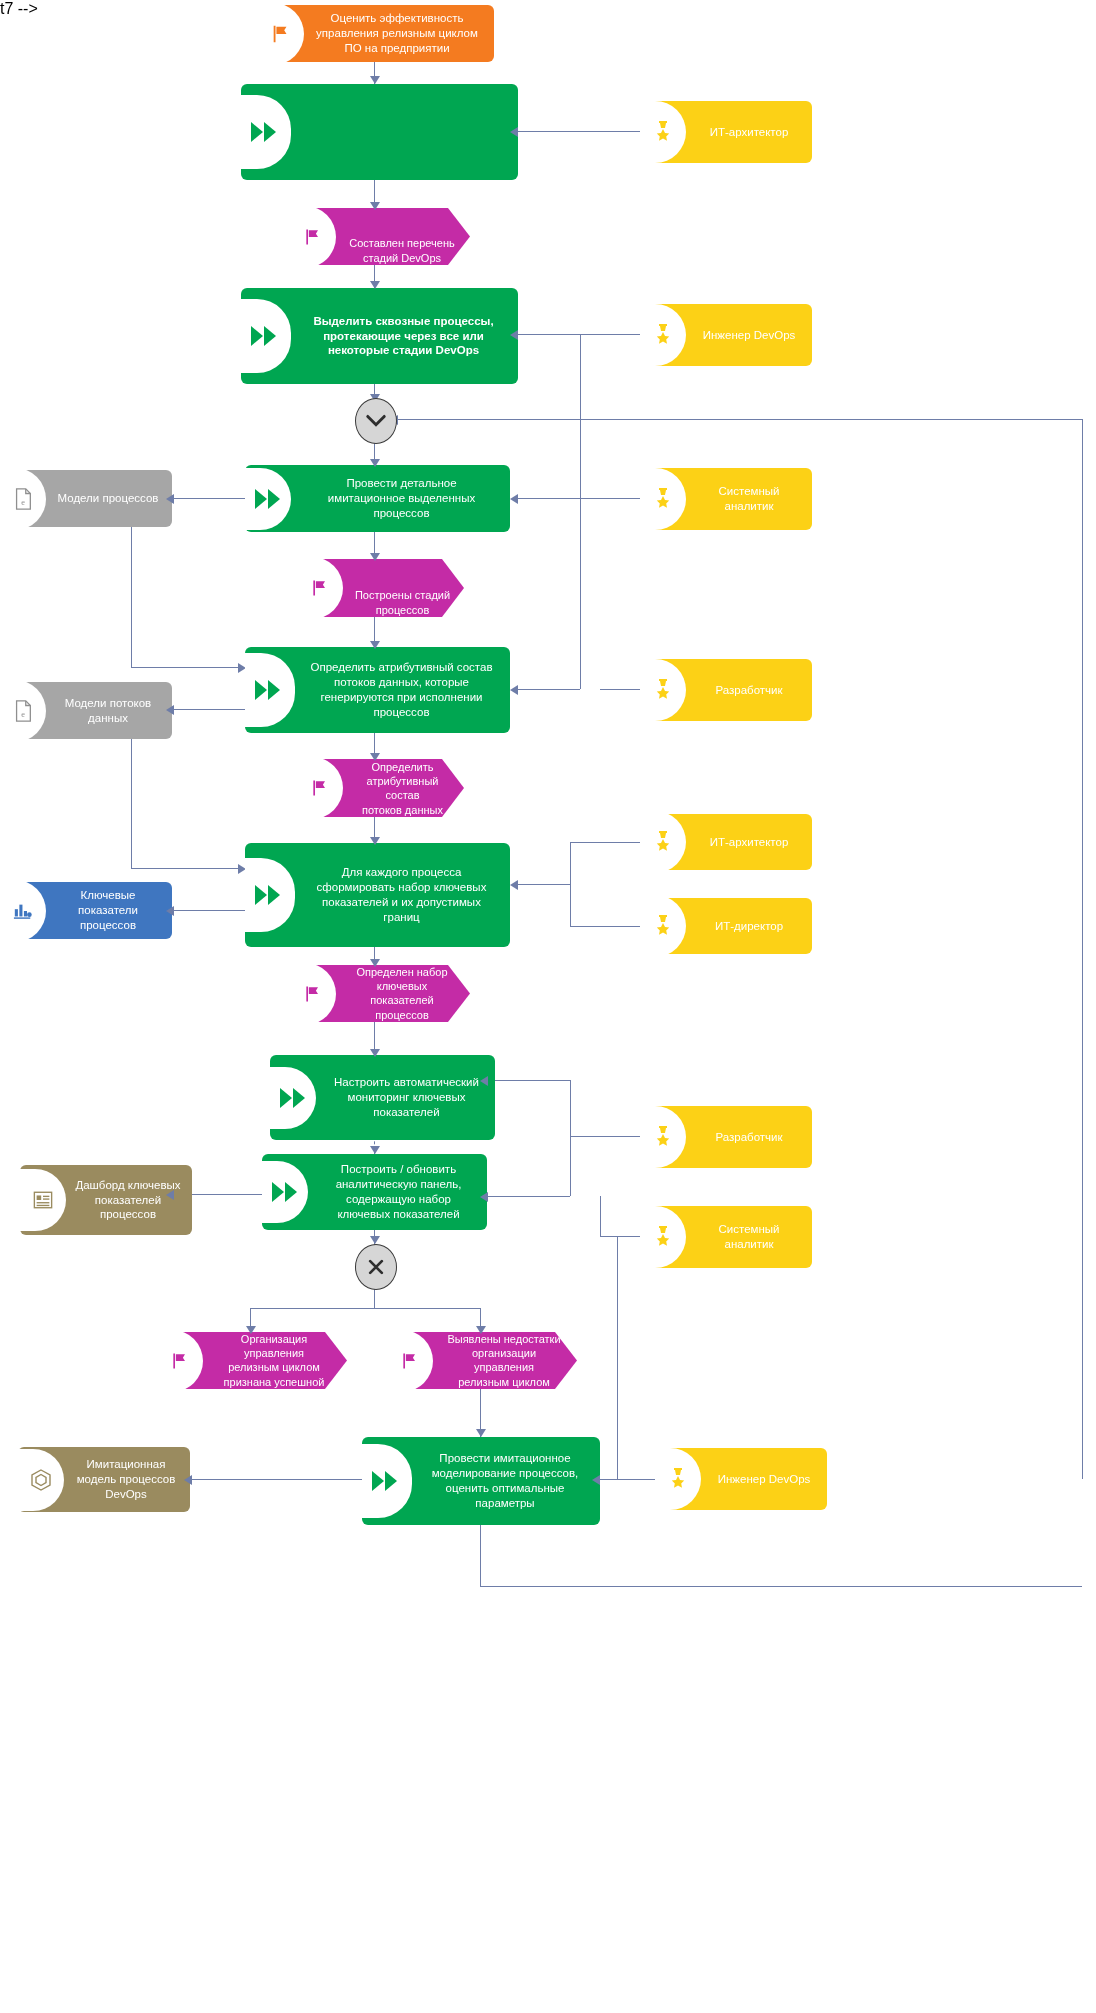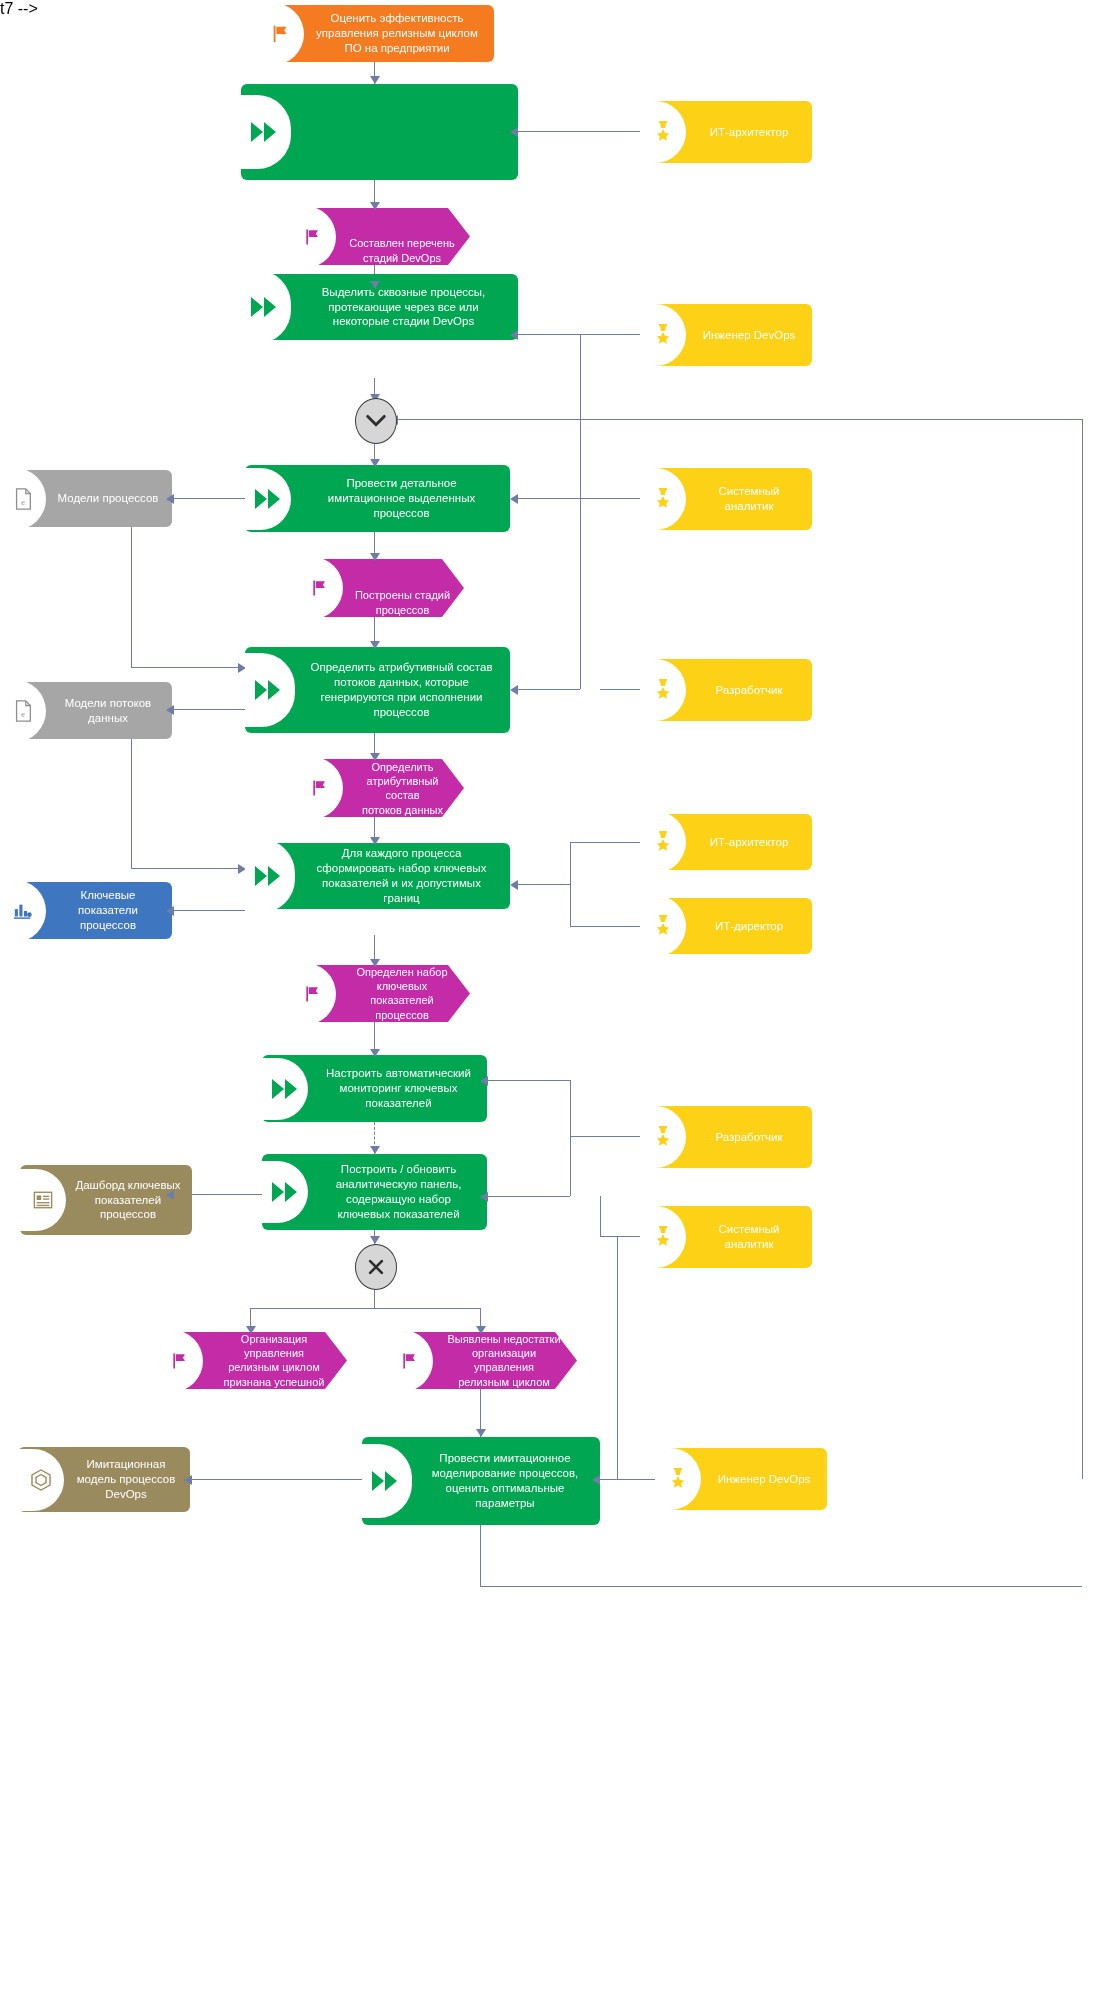--- a/index.html
+++ b/index.html
@@ -224,21 +224,21 @@
       <svg width="20" height="20" viewBox="0 0 24 24" fill="#C42BA6">
         <rect x="4" y="3" width="2" height="18"></rect>
           <path d="M7 4 h11 l-2.5 4 L18 12 H7 z"></path>
       </svg>
     </span>
     <span class="label">Составлен перечень
 стадий DevOps</span>
   </div>
 
   
-  <div class="node task" style="left:241px;top:274px;width:277px;height:66px;">
+  <div class="node task" style="left:241px;top:288px;width:277px;height:96px;font-weight:bold;">
     <span class="lobe big"></span>
     <span class="ico">
       <svg width="30" height="26" viewBox="0 0 30 26" fill="#00A651">
         <path d="M2 3 L14 13 L2 23 Z"></path>
           <path d="M15 3 L27 13 L15 23 Z"></path>
       </svg>
     </span>
     <span class="label">Выделить сквозные процессы,
 протекающие через все или
 некоторые стадии DevOps</span>
@@ -328,21 +328,21 @@
         <rect x="4" y="3" width="2" height="18"></rect>
           <path d="M7 4 h11 l-2.5 4 L18 12 H7 z"></path>
       </svg>
     </span>
     <span class="label">Определить
 атрибутивный состав
 потоков данных</span>
   </div>
 
   
-  <div class="node task" style="left:245px;top:843px;width:265px;height:66px;">
+  <div class="node task" style="left:245px;top:843px;width:265px;height:104px;">
     <span class="lobe big"></span>
     <span class="ico">
       <svg width="30" height="26" viewBox="0 0 30 26" fill="#00A651">
         <path d="M2 3 L14 13 L2 23 Z"></path>
           <path d="M15 3 L27 13 L15 23 Z"></path>
       </svg>
     </span>
     <span class="label">Для каждого процесса
 сформировать набор ключевых
 показателей и их допустимых
@@ -373,21 +373,21 @@
         <rect x="4" y="3" width="2" height="18"></rect>
           <path d="M7 4 h11 l-2.5 4 L18 12 H7 z"></path>
       </svg>
     </span>
     <span class="label">Определен набор
 ключевых показателей
 процессов</span>
   </div>
 
   
-  <div class="node task" style="left:262px;top:1055px;width:225px;height:67px;">
+  <div class="node task" style="left:270px;top:1055px;width:225px;height:85px;">
     <span class="lobe"></span>
     <span class="ico">
       <svg width="30" height="26" viewBox="0 0 30 26" fill="#00A651">
         <path d="M2 3 L14 13 L2 23 Z"></path>
           <path d="M15 3 L27 13 L15 23 Z"></path>
       </svg>
     </span>
     <span class="label">Настроить автоматический
 мониторинг ключевых
 показателей</span>

